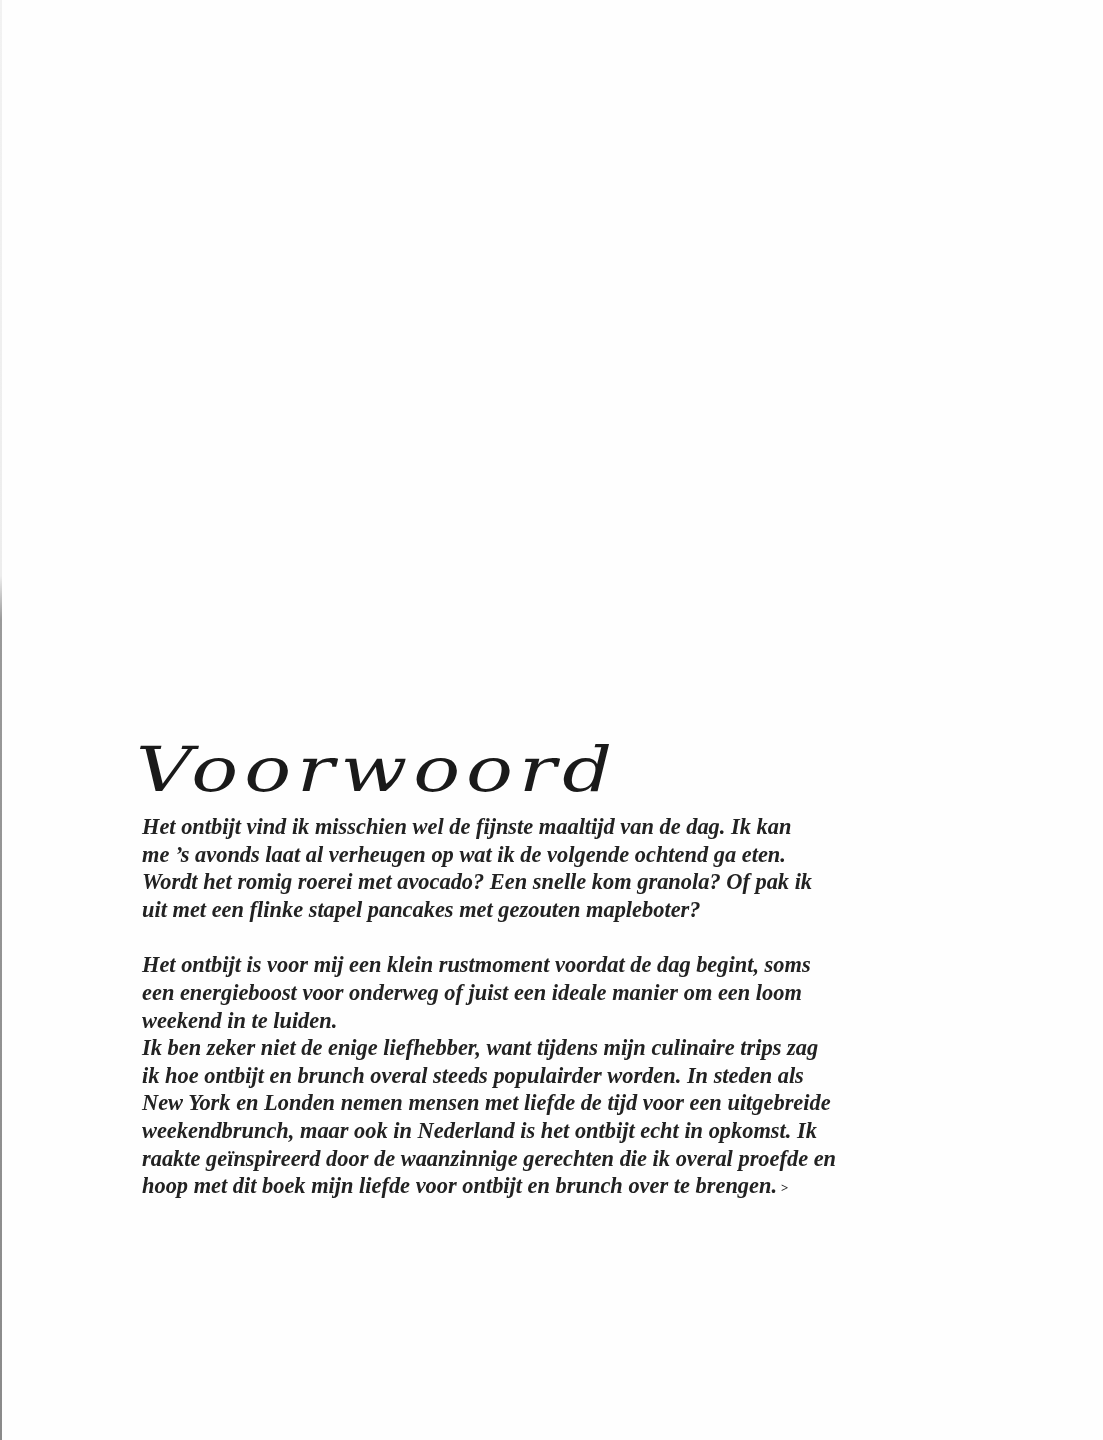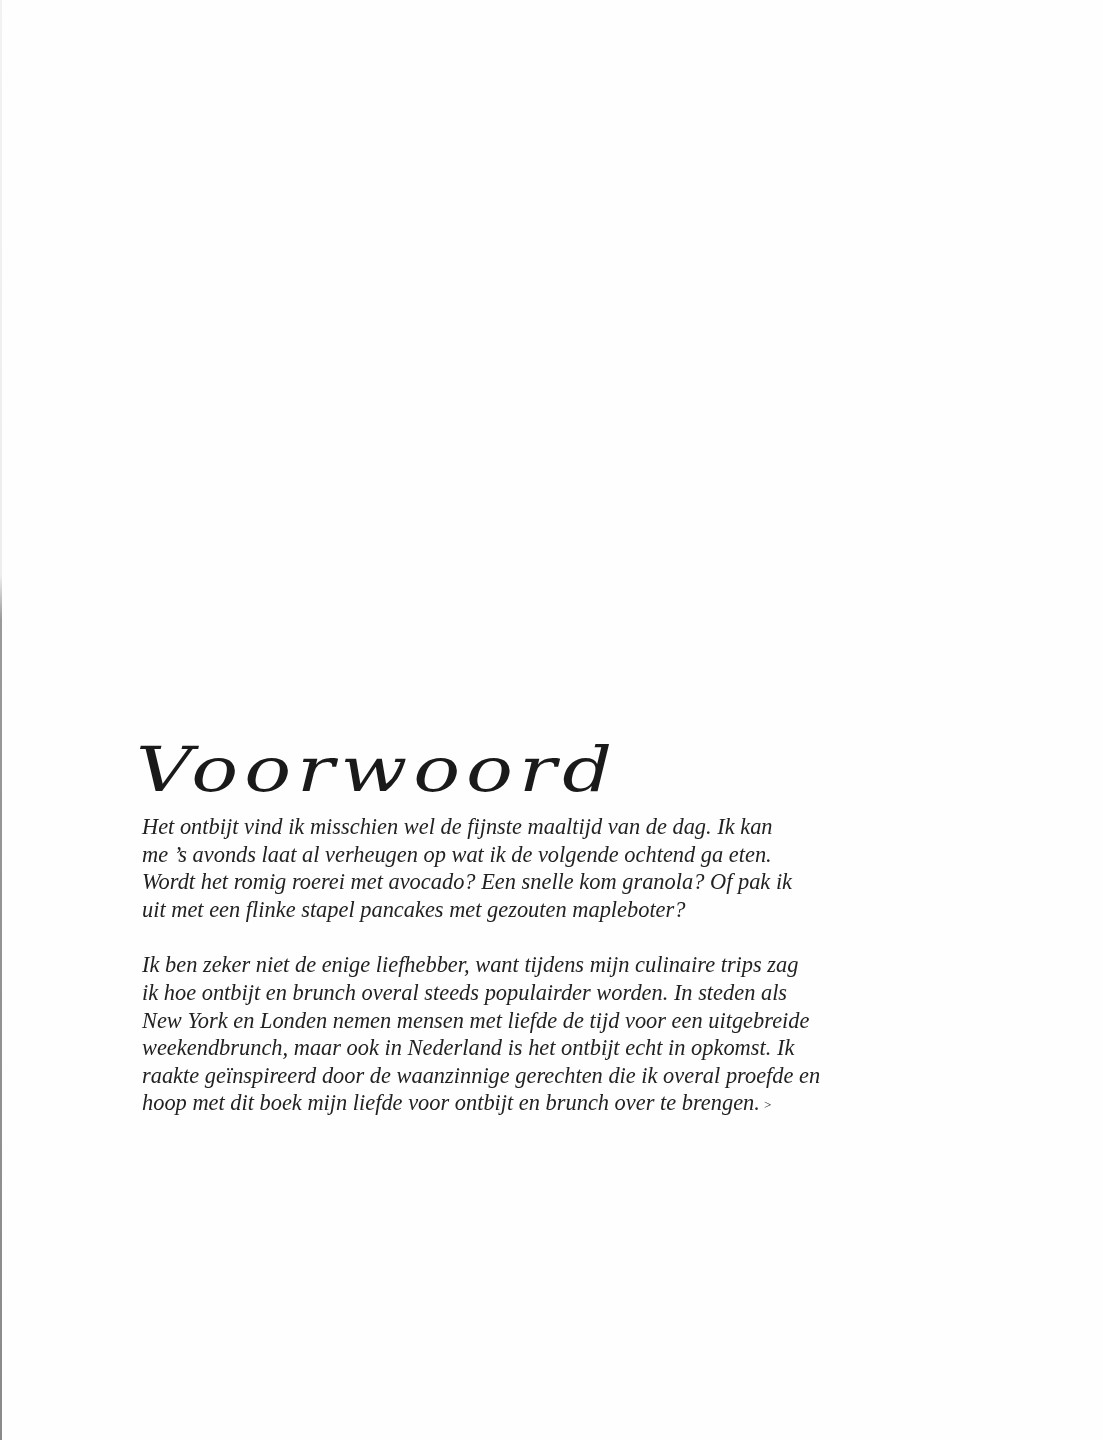--- a/index.html
+++ b/index.html
@@ -13,38 +13,41 @@
   }
   .title {
     position:absolute; left:136px; top:688px;
     font-family:"DejaVu Serif", "Liberation Serif", serif;
     font-style:italic; font-size:78px; letter-spacing:6px;
     color:#1a1a1a; line-height:1; font-weight:normal;
     transform:scaleY(0.78); transform-origin:left top;
   }
   .body {
     position:absolute; left:142px; top:813px; width:700px;
-    font-style:italic; font-size:22.4px; line-height:27.6px; color:#222;
+    font-style:italic; font-size:22.4px; line-height:27.6px; color:#222;font-weight:bold;
   }
   .para { margin:0; white-space:pre-line; }
   .gap { height:28px; }
   .arrow { font-size:13px; font-style:normal; margin-left:4px; vertical-align:1px; }
 </style>
 </head>
 <body>
 
 <div class="edge"></div>
 
 <h1 class="title">Voorwoord</h1>
 
 <div class="body">
   <p class="para">Het ontbijt vind ik misschien wel de fijnste maaltijd van de dag. Ik kan
 me ’s avonds laat al verheugen op wat ik de volgende ochtend ga eten.
 Wordt het romig roerei met avocado? Een snelle kom granola? Of pak ik
 uit met een flinke stapel pancakes met gezouten mapleboter?</p>
   <div class="gap"></div>
+  <p class="para">Het ontbijt is voor mij een klein rustmoment voordat de dag begint, soms
+een energieboost voor onderweg of juist een ideale manier om een loom
+weekend in te luiden.</p>
   <p class="para"><span>Ik ben zeker niet de enige liefhebber, want tijdens mijn culinaire trips zag
 ik hoe ontbijt en brunch overal steeds populairder worden. In steden als
 New York en Londen nemen mensen met liefde de tijd voor een uitgebreide
 weekendbrunch, maar ook in Nederland is het ontbijt echt in opkomst. Ik
 raakte geïnspireerd door de waanzinnige gerechten die ik overal proefde en
 hoop met dit boek mijn liefde voor ontbijt en brunch over te brengen.</span><span class="arrow">&gt;</span></p>
 </div>
 
 </body></html>

